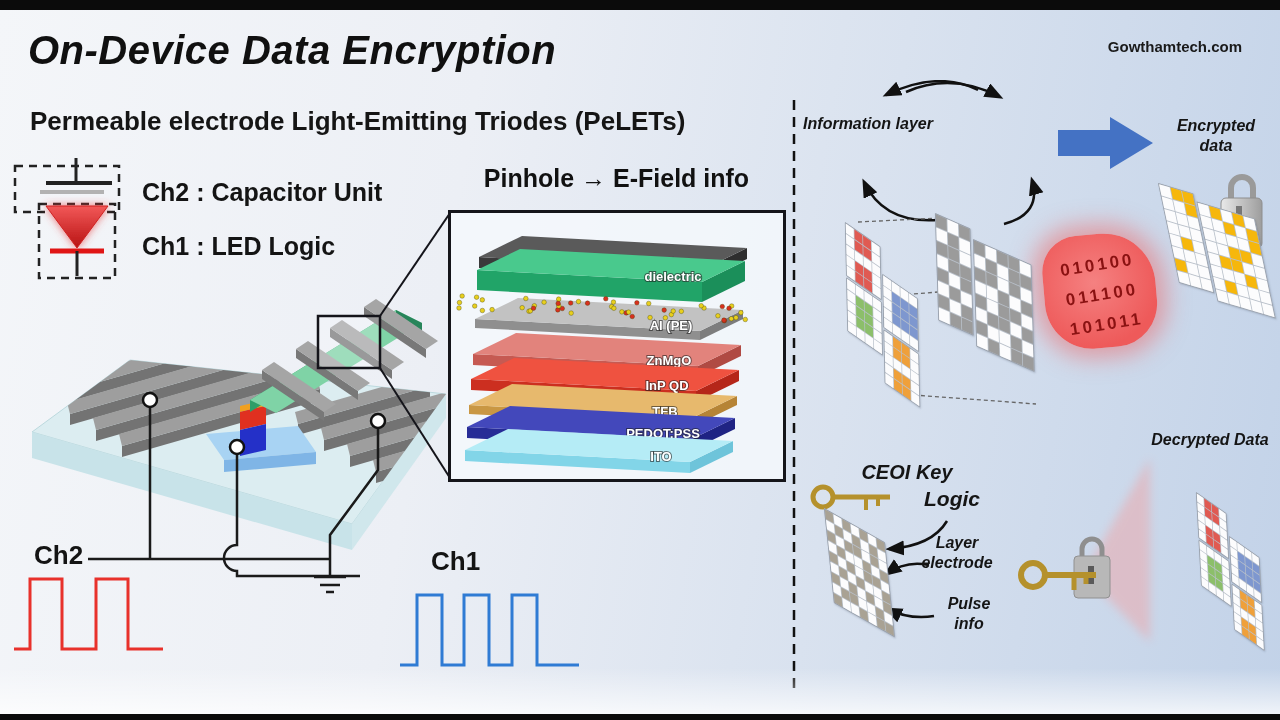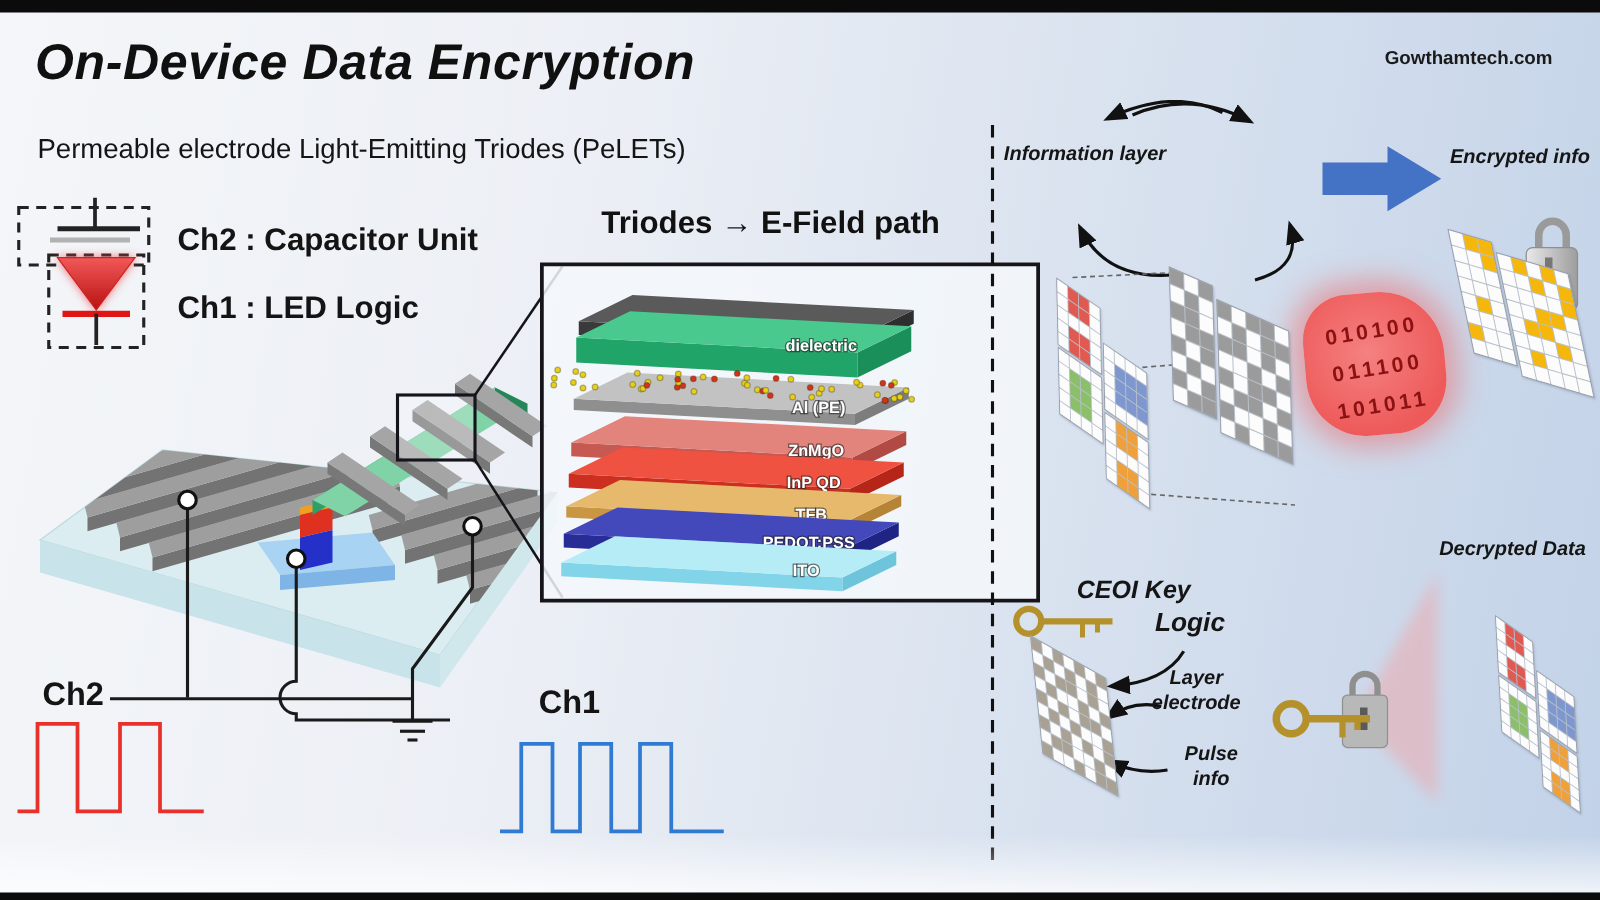--- a/index.html
+++ b/index.html
@@ -9,25 +9,25 @@
     background:linear-gradient(100deg,#f4f6f9 0%,#eceff5 35%,#d9e2ef 65%,#c2d2e8 100%);
   }
   .bar{position:absolute;left:0;width:1280px;background:#0b0b0b;}
   #topbar{top:0;height:10px;}
   #botbar{bottom:0;height:6px;}
   .abs{position:absolute;}
   .fade{position:absolute;left:0;right:0;top:668px;height:46px;
     background:linear-gradient(rgba(255,255,255,0),rgba(255,255,255,.75));pointer-events:none;}
   #title{left:28px;top:28px;font-size:40px;font-weight:bold;font-style:italic;color:#101010;letter-spacing:.5px;}
   #watermark{right:38px;top:38px;font-size:15px;font-weight:bold;color:#1a1a1a;}
-  #subtitle{left:30px;top:106px;font-size:22px;font-weight:normal;color:#151515;}
+  #subtitle{left:30px;top:106px;font-size:26px;font-weight:bold;color:#151515;}
   .legend-label{left:142px;font-size:25px;font-weight:bold;color:#141414;}
   #legend-ch2{top:178px;}
   #legend-ch1{top:232px;}
-  #pinhole-box{left:432px;top:210px;width:400px;height:272px;border:3px solid #15151a;
+  #pinhole-box{left:448px;top:210px;width:338px;height:272px;border:3px solid #15151a;
     background:rgba(245,248,252,.85);box-sizing:border-box;}
   #pinhole-title{left:448px;top:164px;width:337px;text-align:center;font-size:25px;font-weight:bold;color:#111;}
   .ch-wave-label{font-size:26px;font-weight:bold;color:#141414;}
   #ch2-label{left:34px;top:540px;}
   #ch1-label{left:431px;top:546px;}
   .flow-label{font-size:16px;font-weight:bold;font-style:italic;color:#151515;text-align:center;line-height:1.25;}
   #info-label{left:800px;top:114px;width:136px;}
   #interfere-label{left:950px;top:114px;width:104px;}
   #encrypted-label{left:1160px;top:116px;width:112px;}
   #decrypted-label{left:1150px;top:430px;width:120px;}
@@ -162,21 +162,21 @@
         <line x1="380" y1="368" x2="450" y2="478"></line>
     </g>
 
     <path id="ch2-wave" fill="none" stroke-width="3" d="M 14 649 L 30 649 L 30 579 L 62 579 L 62 649 L 96 649 L 96 579 L 128 579 L 128 649 L 163 649" stroke="#e8312b"></path>
     <path id="ch1-wave" fill="none" stroke-width="3" d="M 400 665 L 417 665 L 417 595 L 442 595 L 442 665 L 464 665 L 464 595 L 489 595 L 489 665 L 512 665 L 512 595 L 537 595 L 537 665 L 579 665" stroke="#2f7bd4"></path>
   </svg>
 
   <div id="ch2-label" class="abs ch-wave-label">Ch2</div>
   <div id="ch1-label" class="abs ch-wave-label">Ch1</div>
 
-  <div id="pinhole-title" class="abs">Triodes → E-Field path</div>
+  <div id="pinhole-title" class="abs">Pinhole → E-Field info</div>
   <div id="pinhole-box" class="abs">
     <svg id="stack-svg" width="331" height="266" viewBox="0 0 331 266">
         <g>
           <polygon points="28,44 253,56 253,67 28,55" fill="#3a3a3a"></polygon>
           <polygon points="253,56 296,35 296,46 253,67" fill="#2e2e2e"></polygon>
           <polygon points="28,44 253,56 296,35 71,23" fill="#5a5a5a"></polygon>
           <text x="224" y="55" text-anchor="middle" style="font:bold 13px &quot;Liberation Sans&quot;,sans-serif;fill:#fff;paint-order:stroke;stroke:rgba(30,30,30,.6);stroke-width:2px;">Al</text>
         </g>
         <g>
           <polygon points="26,57 251,69 251,89 26,77" fill="#21a468"></polygon>
@@ -334,21 +334,21 @@
     </g>
     <g fill="none" stroke="#b5912c">
       <circle cx="1033" cy="575" r="12" stroke-width="6"></circle>
       <path d="M 1045 575 L 1096 575" stroke-width="6"></path>
       <path d="M 1074 575 V 590" stroke-width="5"></path>
         <path d="M 1086 575 V 584" stroke-width="5"></path>
     </g>
   </svg>
 
   <div id="info-label" class="abs flow-label">Information layer</div>
-  <div id="encrypted-label" class="abs flow-label">Encrypted info</div>
+  <div id="encrypted-label" class="abs flow-label">Encrypted data</div>
   <div id="decrypted-label" class="abs flow-label">Decrypted Data</div>
   <div id="ceoi-label" class="abs flow-label">CEOI Key</div>
   <div id="logic-label" class="abs flow-label">Logic</div>
   <div id="layersel-label" class="abs flow-label">Layer electrode</div>
   <div id="pulse-label" class="abs flow-label">Pulse info</div>
 
   <div id="binary-blob" class="abs"></div>
   <div id="binary-text" class="abs">
     <div>010100</div>
     <div>011100</div>

